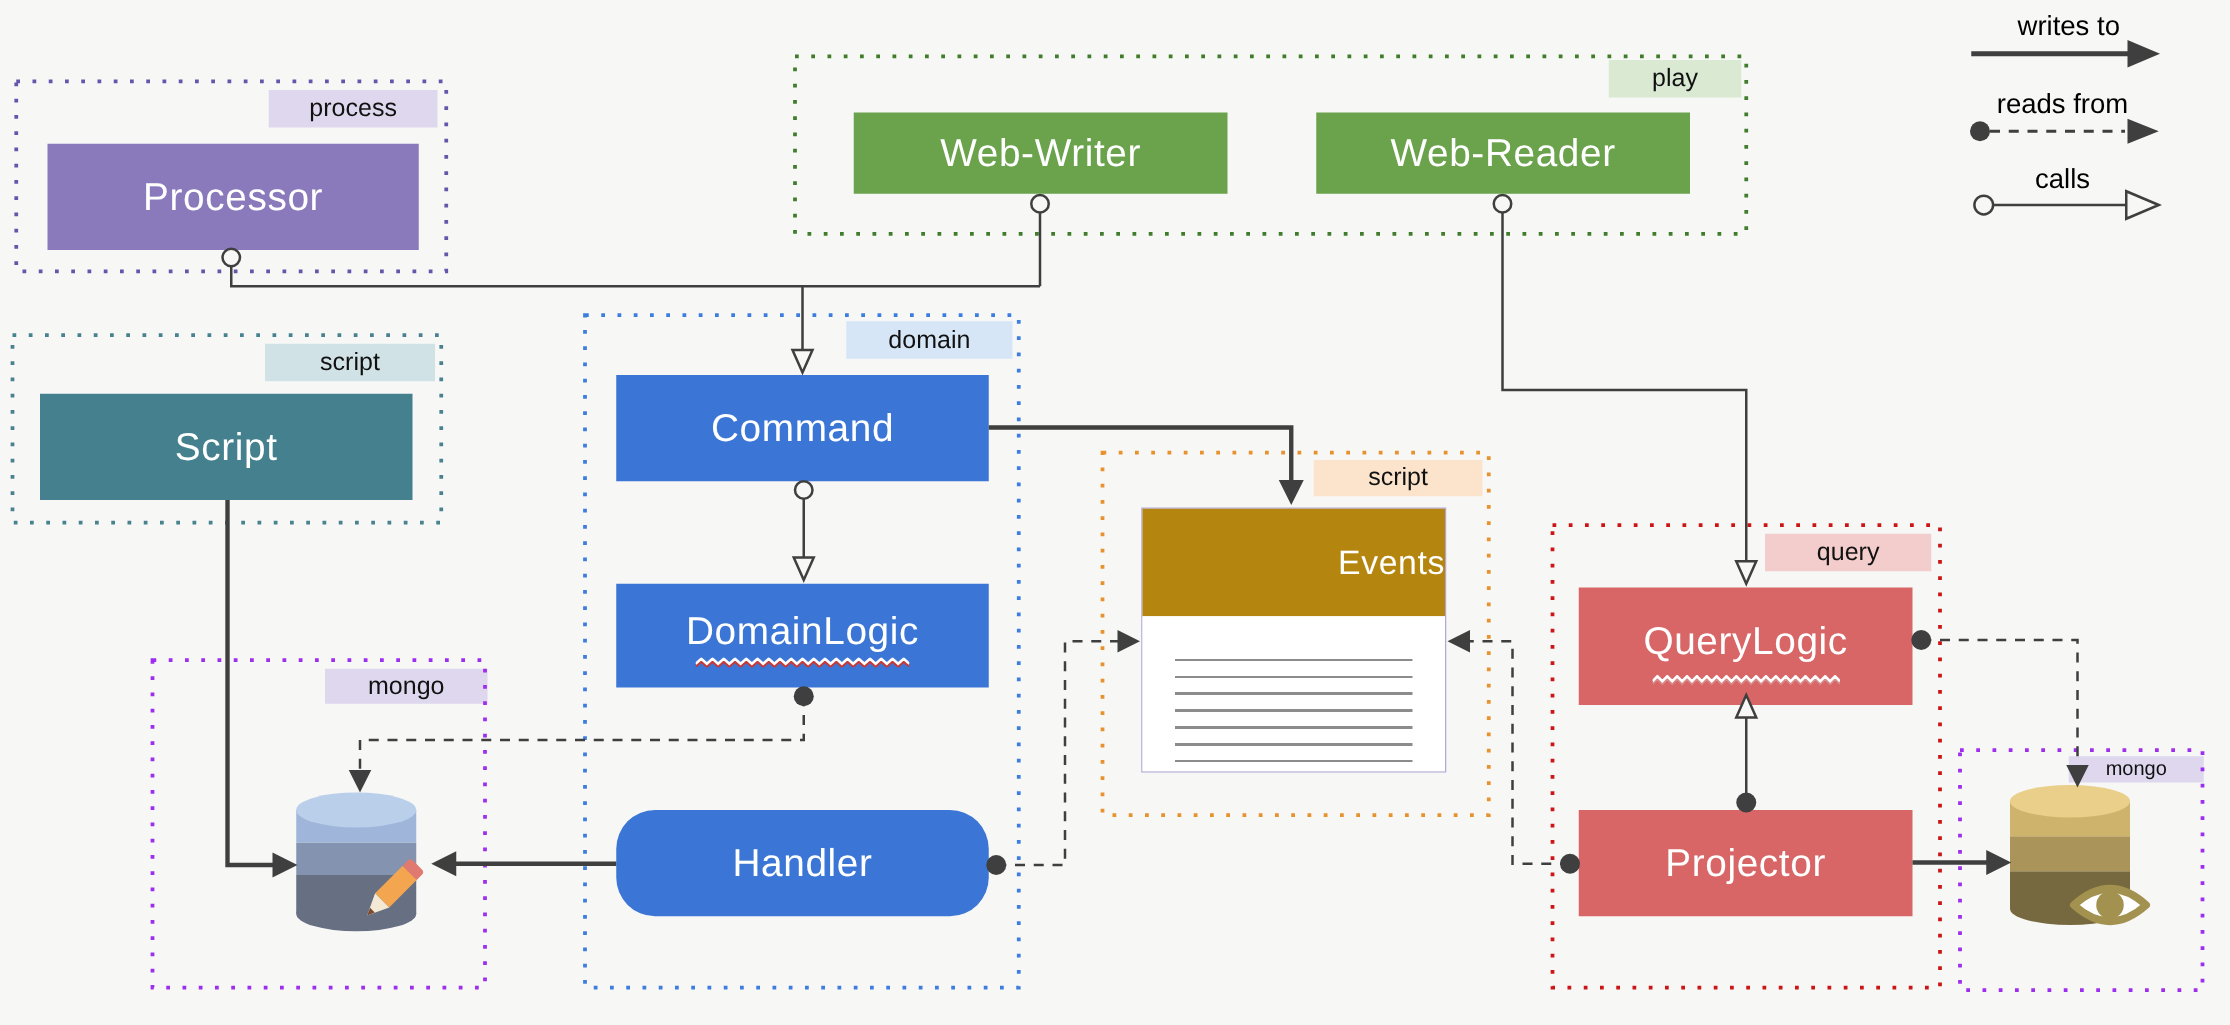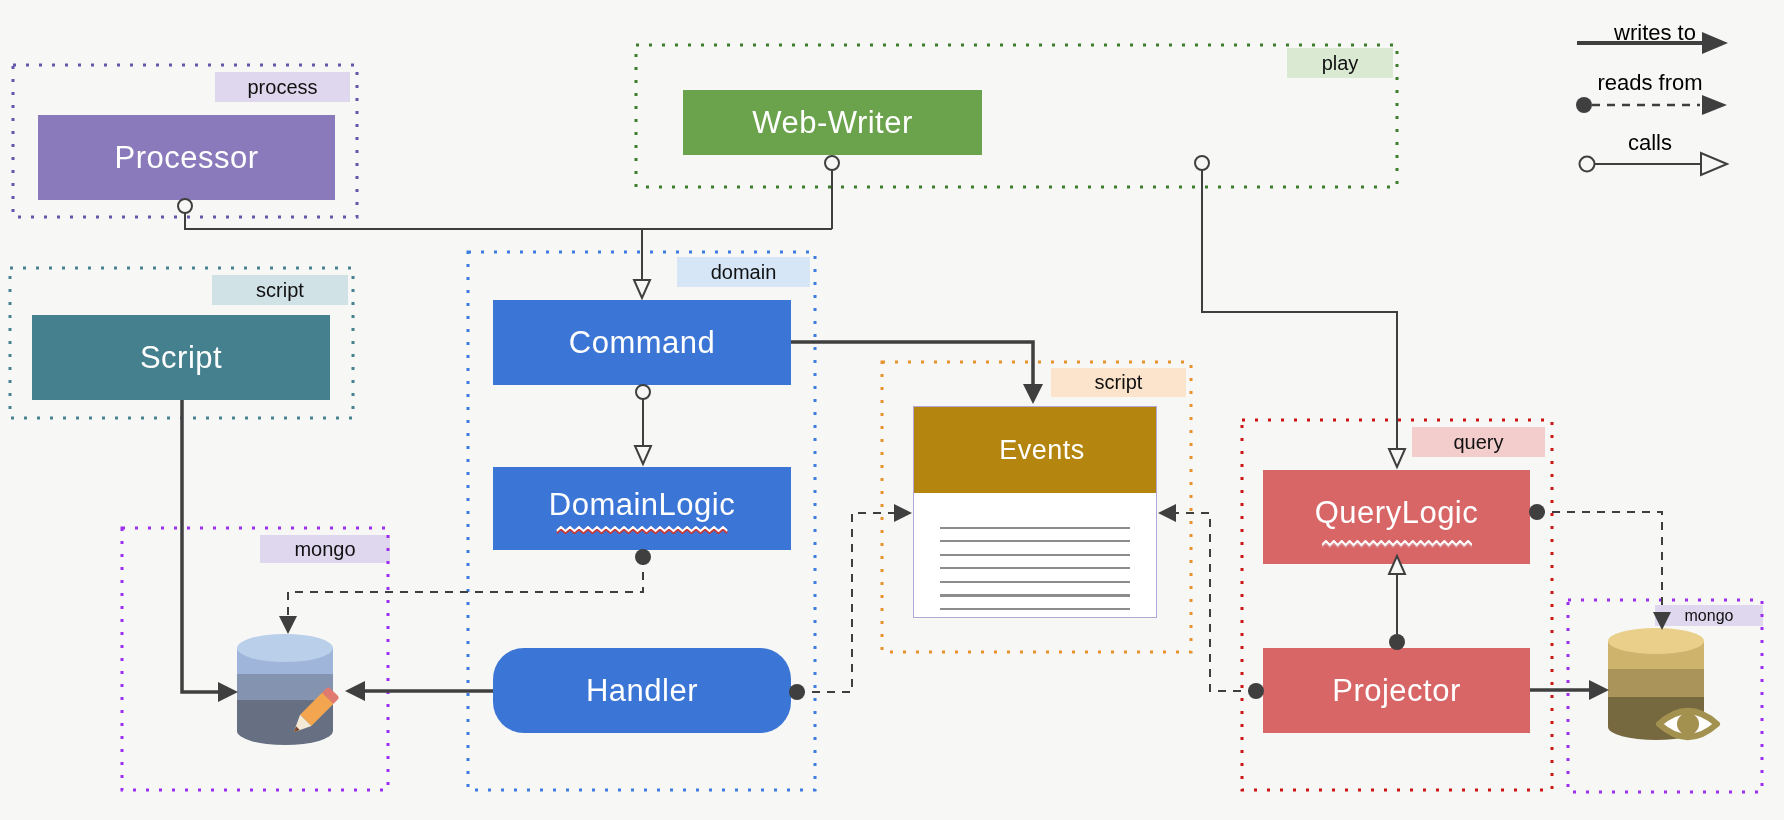--- a/index.html
+++ b/index.html
@@ -9,21 +9,21 @@
         color:#fff;font-size:31px;letter-spacing:.5px;z-index:2;}
   .badge{position:absolute;display:flex;align-items:center;justify-content:center;
          color:#111;font-size:20px;z-index:3;}
   .purple-box{background:#8a7abc;}
   .green-box{background:#6ba24c;}
   .teal-box{background:#44808e;}
   .blue-box{background:#3b76d6;}
   .red-box{background:#d86666;}
   .events-entity{position:absolute;left:913px;top:406px;width:244px;height:212px;z-index:2;
                  border:1.5px solid #b4a7d6;box-sizing:border-box;}
-  .events-header{height:86px;background:#b5860f;display:flex;align-items:center;justify-content:center;
+  .events-header{height:86px;background:#b5860f;display:flex;align-items:center;justify-content:flex-end;
                  color:#fff;font-size:27px;letter-spacing:.5px;padding-left:14px;}
   .events-body{position:relative;height:calc(100% - 86px);background:#fff;}
   .events-lines{position:absolute;left:26px;right:26px;top:34px;height:85px;
                 background:repeating-linear-gradient(to bottom,#8c8c8c 0 2px,transparent 2px 13.5px);}
   .squig{position:absolute;left:50%;transform:translateX(-50%);bottom:16px;}
   .legend-label{position:absolute;color:#000;font-size:22px;text-align:center;z-index:3;}
   svg.wires{position:absolute;left:0;top:0;z-index:5;pointer-events:none;}
   .grp{fill:none;stroke-width:3;stroke-dasharray:3 10;}
 </style>
 </head>
@@ -32,20 +32,23 @@
 <div class="stage">
 
   <div class="node purple-box" style="left:38px;top:115px;width:297px;height:85px;">
     <span>Processor</span>
   </div>
 
   <div class="node green-box" style="left:683px;top:90px;width:299px;height:65px;">
     <span>Web-Writer</span>
   </div>
 
+  <div class="node green-box" style="left:1053px;top:90px;width:299px;height:65px;">
+    <span>Web-Reader</span>
+  </div>
 
   <div class="node teal-box" style="left:32px;top:315px;width:298px;height:85px;">
     <span>Script</span>
   </div>
 
   <div class="node blue-box" style="left:493px;top:300px;width:298px;height:85px;">
     <span>Command</span>
   </div>
 
   <div class="node blue-box" style="left:493px;top:467px;width:298px;height:83px;">
@@ -99,21 +102,21 @@
   <div class="badge" style="left:1412px;top:427px;width:133px;height:30px;background:#f3cccc;">
     <span>query</span>
   </div>
   <div class="badge" style="left:260px;top:535px;width:130px;height:28px;background:#ded7ee;">
     <span>mongo</span>
   </div>
   <div class="badge" style="left:1655px;top:605px;width:108px;height:21px;background:#ded7ee;font-size:16px;">
     <span>mongo</span>
   </div>
 
-  <div class="legend-label" style="left:1590px;top:20px;width:130px;">writes to</div>
+  <div class="legend-label" style="left:1590px;top:8px;width:130px;">writes to</div>
   <div class="legend-label" style="left:1580px;top:70px;width:140px;">reads from</div>
   <div class="legend-label" style="left:1580px;top:130px;width:140px;">calls</div>
 
   <svg class="wires" width="1784" height="820" viewBox="0 0 1784 820">
 
     <rect class="grp" x="13" y="65" width="344" height="152" stroke="#6456aa"></rect>
     <rect class="grp" x="636" y="45" width="761" height="142" stroke="#3f7d2c"></rect>
     <rect class="grp" x="10" y="268" width="343" height="150" stroke="#48828f"></rect>
     <rect class="grp" x="468" y="252" width="347" height="538" stroke="#3d7de0"></rect>
     <rect class="grp" x="882" y="362" width="309" height="290" stroke="#e8922e"></rect>

